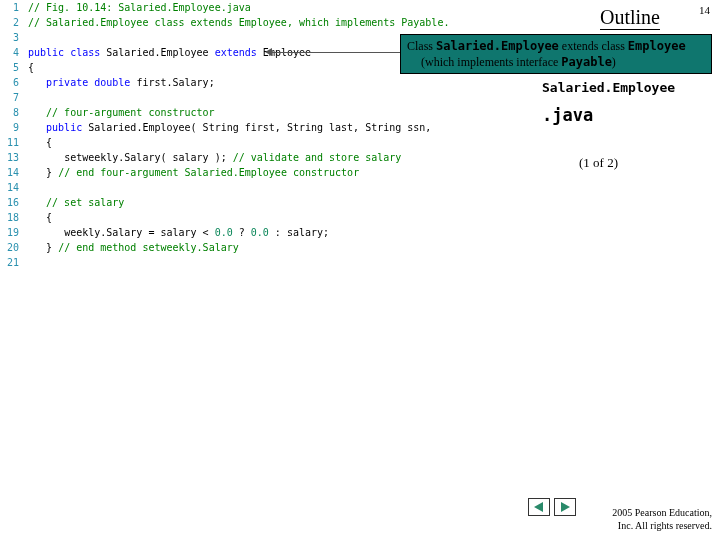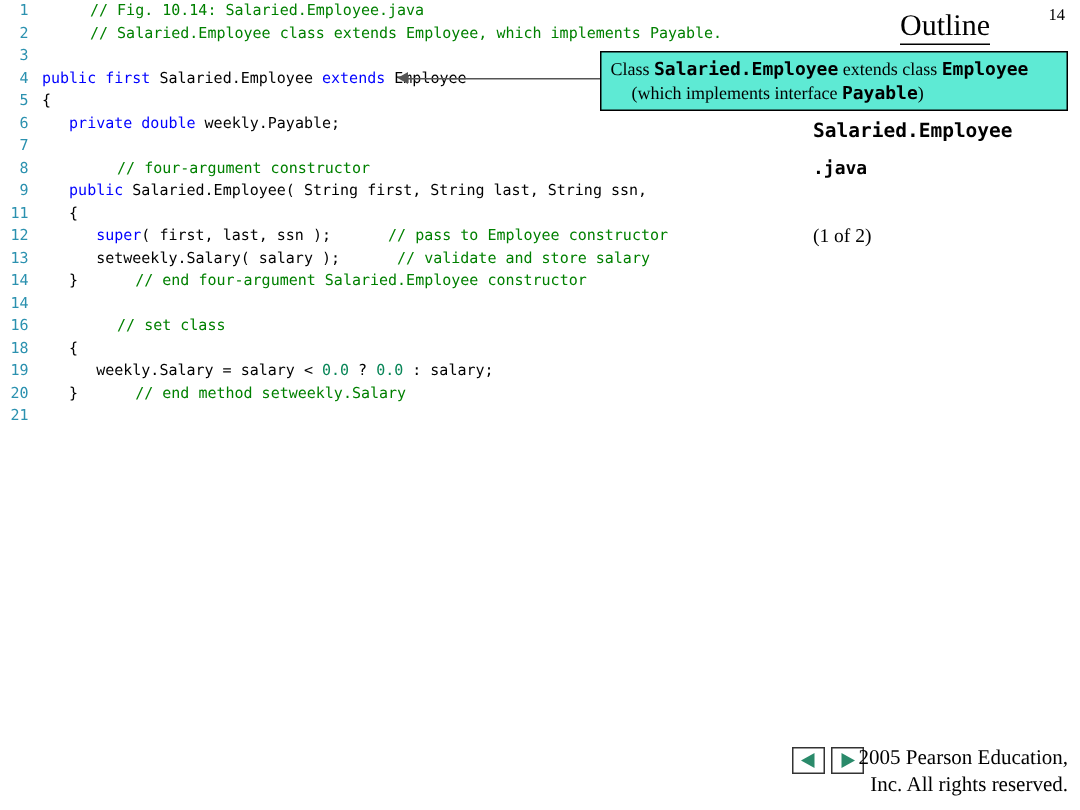--- a/index.html
+++ b/index.html
@@ -30,21 +30,21 @@
     width: 22px;
     text-align: right;
     color: #2b91af;
     flex-shrink: 0;
     padding-right: 3px;
   }
   .code {
     flex: 1;
     padding-left: 6px;
   }
-  .c-comment { color: #008000; margin-left: 32px; }
+  .c-comment { color: #008000; }
   .c-kw { color: #0000ff; }
   .c-num { color: #098658; text-align: right; }
   .c-plain { color: #000; }
   .outline-header {
     position: absolute;
     right: 60px;
     top: 6px;
     font-family: Georgia, serif;
     font-size: 20px;
     border-bottom: 1px solid #000;
@@ -56,21 +56,21 @@
     top: 4px;
     font-family: Georgia, serif;
     font-size: 11px;
   }
   .callout-box {
     position: absolute;
     right: 8px;
     top: 34px;
     width: 312px;
     border: 1px solid #000;
-    background: #5eead4;
+    background: #0f766e;
     padding: 3px 6px;
     font-family: Georgia, serif;
     font-size: 12px;
     line-height: 1.35;
   }
   .callout-box .mono { font-family: Consolas, monospace; font-weight: bold; }
   .callout-line {
     position: absolute;
     right: 320px;
     top: 52px;
@@ -97,26 +97,27 @@
   }
   .side-panel .title1 {
     font-family: Consolas, monospace;
     font-weight: bold;
     font-size: 13px;
     margin-bottom: 10px;
   }
   .side-panel .title2 {
     font-family: Consolas, monospace;
     font-weight: bold;
-    font-size: 12px;
+    font-size: 17px;
     margin-bottom: 30px;
   }
   .side-panel .pageinfo {
     font-family: Georgia, serif;
     font-size: 13px;
+    margin-left: 37px;
   }
   .nav-buttons {
     position: absolute;
     right: 144px;
     bottom: 24px;
     display: flex;
     gap: 4px;
   }
   .nav-btn {
     width: 22px;
@@ -126,44 +127,43 @@
     display: flex;
     align-items: center;
     justify-content: center;
   }
   .nav-btn svg { display: block; }
   .copyright {
     position: absolute;
     right: 8px;
     bottom: 8px;
     font-family: Georgia, serif;
-    font-size: 14px;
+    font-size: 10px;
     text-align: right;
     line-height: 1.25;
   }
 </style>
 </head>
 <body>
 
 <div class="code-area" id="code-target">
     <div class="code-line"><span class="lineno">1</span><span class="code"><span class="c-comment">// Fig. 10.14: Salaried.Employee.java</span></span></div>
     <div class="code-line"><span class="lineno">2</span><span class="code"><span class="c-comment">// Salaried.Employee class extends Employee, which implements Payable.</span></span></div>
     <div class="code-line"><span class="lineno">3</span><span class="code"></span></div>
-    <div class="code-line"><span class="lineno">4</span><span class="code"><span class="c-kw">public first</span> <span class="c-plain">Salaried.Employee</span> <span class="c-kw">extends</span> <span class="c-plain">Employee</span></span></div>
+    <div class="code-line"><span class="lineno">4</span><span class="code"><span class="c-kw">public class</span> <span class="c-plain">Salaried.Employee</span> <span class="c-kw">extends</span> <span class="c-plain">Employee</span></span></div>
     <div class="code-line"><span class="lineno">5</span><span class="code"><span class="c-plain">{</span></span></div>
-    <div class="code-line"><span class="lineno">6</span><span class="code">   <span class="c-kw">private double</span> <span class="c-plain">weekly.Payable;</span></span></div>
+    <div class="code-line"><span class="lineno">6</span><span class="code">   <span class="c-kw">private double</span> <span class="c-plain">first.Salary;</span></span></div>
     <div class="code-line"><span class="lineno">7</span><span class="code"></span></div>
     <div class="code-line"><span class="lineno">8</span><span class="code">   <span class="c-comment">// four-argument constructor</span></span></div>
     <div class="code-line"><span class="lineno">9</span><span class="code">   <span class="c-kw">public</span> <span class="c-plain">Salaried.Employee( String first, String last, String ssn,</span></span></div>
     <div class="code-line"><span class="lineno">11</span><span class="code">   <span class="c-plain">{</span></span></div>
-    <div class="code-line"><span class="lineno">12</span><span class="code">      <span class="c-kw">super</span><span class="c-plain">( first, last, ssn );</span> <span class="c-comment">// pass to Employee constructor</span></span></div>
     <div class="code-line"><span class="lineno">13</span><span class="code">      <span class="c-plain">setweekly.Salary( salary );</span> <span class="c-comment">// validate and store salary</span></span></div>
     <div class="code-line"><span class="lineno">14</span><span class="code">   <span class="c-plain">}</span> <span class="c-comment">// end four-argument Salaried.Employee constructor</span></span></div>
     <div class="code-line"><span class="lineno">14</span><span class="code"></span></div>
-    <div class="code-line"><span class="lineno">16</span><span class="code">   <span class="c-comment">// set class</span></span></div>
+    <div class="code-line"><span class="lineno">16</span><span class="code">   <span class="c-comment">// set salary</span></span></div>
     <div class="code-line"><span class="lineno">18</span><span class="code">   <span class="c-plain">{</span></span></div>
     <div class="code-line"><span class="lineno">19</span><span class="code">      <span class="c-plain">weekly.Salary = salary &lt; </span><span class="c-num">0.0</span><span class="c-plain"> ? </span><span class="c-num">0.0</span><span class="c-plain"> : salary;</span></span></div>
     <div class="code-line"><span class="lineno">20</span><span class="code">   <span class="c-plain">}</span> <span class="c-comment">// end method setweekly.Salary</span></span></div>
     <div class="code-line"><span class="lineno">21</span><span class="code"></span></div>
   </div>
 
 <div class="page-number">14</div>
 <div class="outline-header">Outline</div>
 
 <div class="callout-line"></div>

